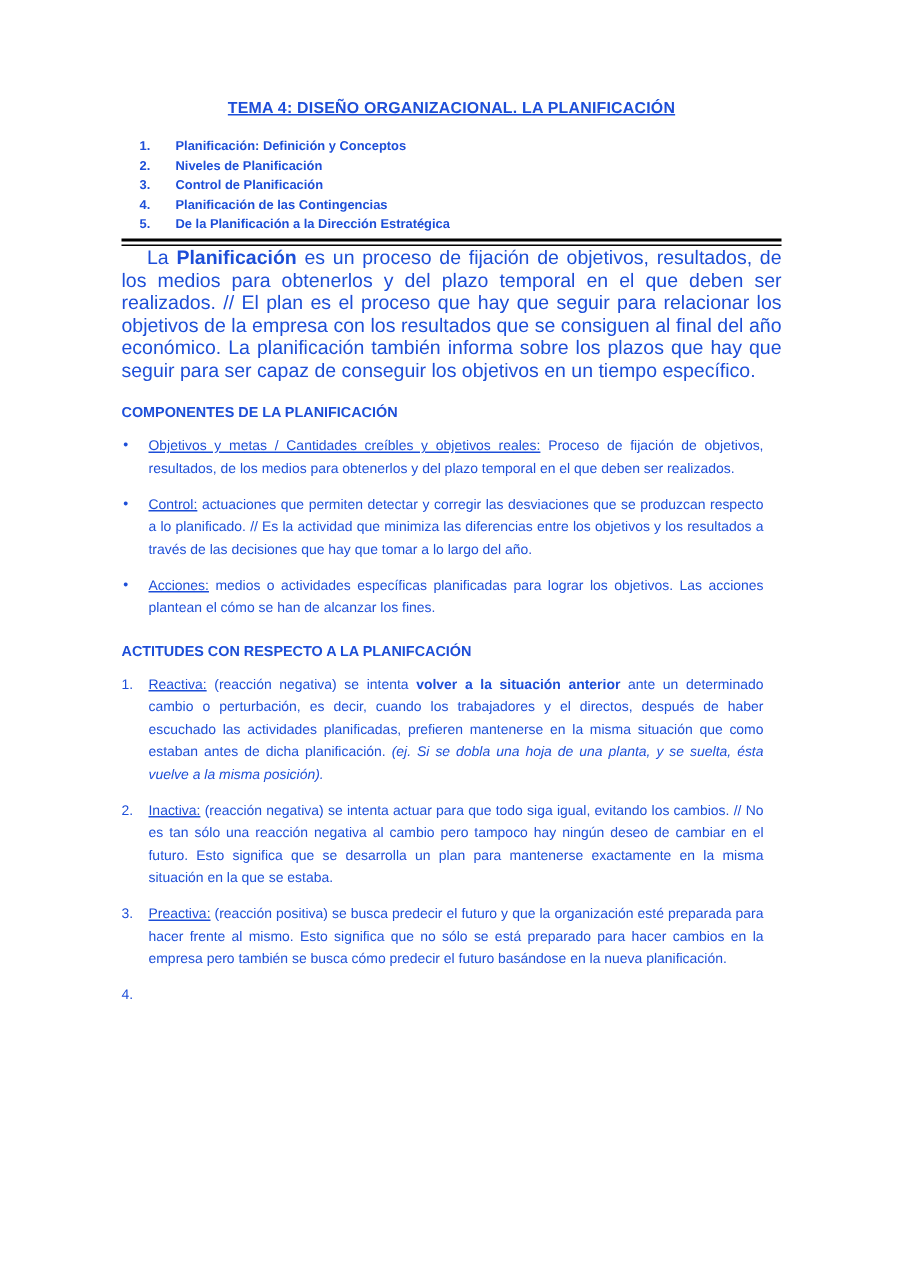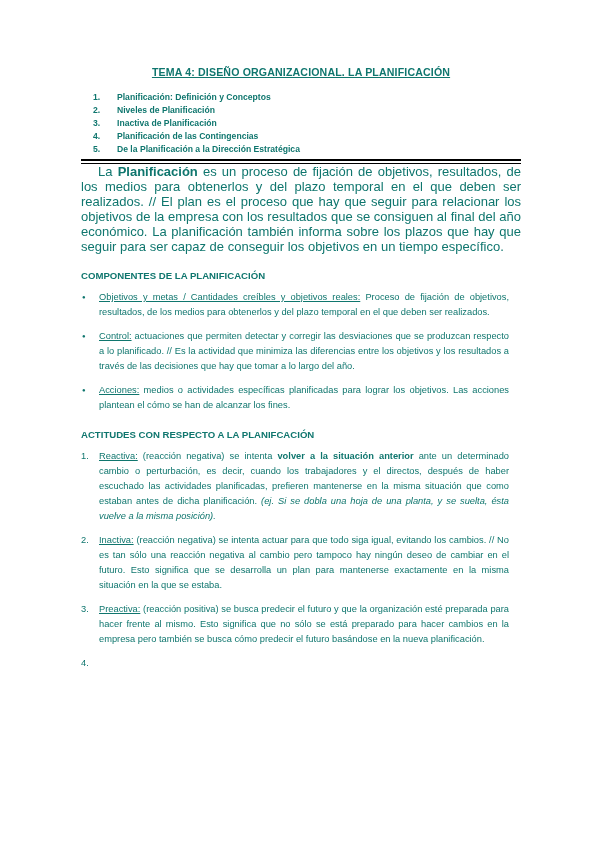--- a/index.html
+++ b/index.html
@@ -3,21 +3,21 @@
 <meta charset="utf-8">
 <style>
   html,body{margin:0;padding:0;background:#ffffff;}
   .page{
     position:relative;
     width:600px;height:848px;
     box-sizing:border-box;
     padding:66px 79px 0 81px;
     background:#ffffff;
     font-family:"Liberation Sans", sans-serif;
-    color:#0f766e;
+    color:#1d4ed8;
   }
   .doc-title{
     text-align:center;
     font-size:10.6px;
     font-weight:bold;
     text-decoration:underline;
     letter-spacing:.15px;
     margin:0 0 13px 0;
     white-space:pre-wrap;
   }
@@ -82,21 +82,21 @@
     <li class="toc-item">
       <span class="toc-num">1.</span>
       <span class="toc-label">Planificación: Definición y Conceptos</span>
     </li>
     <li class="toc-item">
       <span class="toc-num">2.</span>
       <span class="toc-label">Niveles de Planificación</span>
     </li>
     <li class="toc-item">
       <span class="toc-num">3.</span>
-      <span class="toc-label">Inactiva de Planificación</span>
+      <span class="toc-label">Control de Planificación</span>
     </li>
     <li class="toc-item">
       <span class="toc-num">4.</span>
       <span class="toc-label">Planificación de las Contingencias</span>
     </li>
     <li class="toc-item">
       <span class="toc-num">5.</span>
       <span class="toc-label">De la Planificación a la Dirección Estratégica</span>
     </li>
   </ol>

